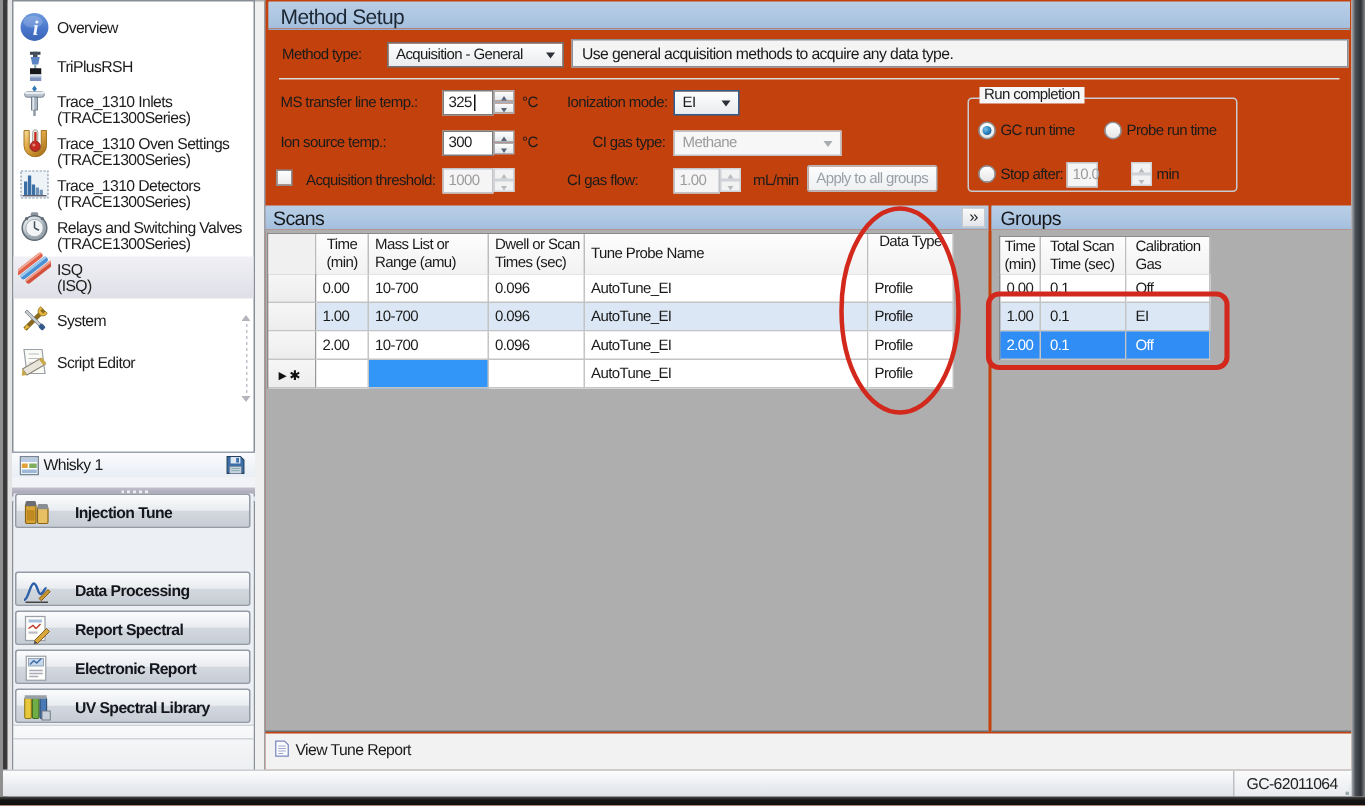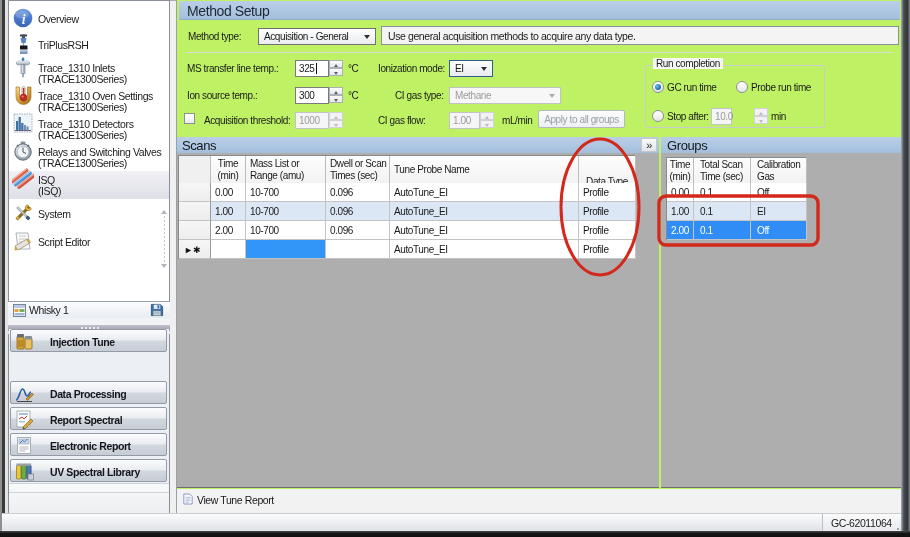--- a/index.html
+++ b/index.html
@@ -35,21 +35,21 @@
 
 .navbtn { position:absolute; left:10px; width:157px; height:23px; border:1px solid #949ba6; border-radius:2px;
   background:linear-gradient(#fbfcfd,#e9ecf0 48%,#d3d8df 52%,#c7cdd5); }
 .navbtn span { position:absolute; left:39px; top:6px; font-weight:bold; font-size:10.5px; color:#14161c; white-space:nowrap; }
 .navbtn.sel { background:linear-gradient(#a8d7f8,#5cb0f1 48%,#2d96ec 52%,#3fa0ef); border-color:#2b7bc8; }
 .nicon { position:absolute; left:3px; top:1px; width:21px; height:21px; }
 #sidebot { left:9px; top:483px; width:160px; height:31px; background:linear-gradient(#f8f9fa,#eceef1); border-top:1px solid #d0d4d9; }
 #sidebot2 { position:absolute; left:0; top:8px; width:160px; height:1px; background:#d0d4d9; }
 
 
-#main { left:176px; top:0; width:725px; height:513px; background:#bef264; border-left:1px solid #9aa0a8; }
+#main { left:176px; top:0; width:725px; height:513px; background:#c2410c; border-left:1px solid #9aa0a8; }
 .bluebar { position:absolute; background:linear-gradient(#bacee6,#aec7e2 55%,#a3bedd); box-shadow:0 1px 0 #93aecb; }
 #mtitle { left:2px; top:1px; width:721px; height:18px; }
 #mtitle span { position:absolute; left:8px; top:2px; font-size:14px; color:#1c2733; }
 label.f { position:absolute; font-size:10px; color:#1b1b1b; white-space:nowrap; }
 
 
 .tbox { position:absolute; border:1px solid #7a7a7a; background:#fff; font-size:10px; white-space:nowrap; }
 .tbox span { position:absolute; left:3px; top:2px; }
 .tbox.dis { border-color:#c0c4c8; background:#f5f5f5; }
 .tbox.dis span { color:#9b9b9b; }
@@ -404,21 +404,21 @@
       <div style="position:absolute;left:464px;top:1px;width:16px;height:14px;background:linear-gradient(#fafafa,#e2e5e9);border:1px solid #c2c8ce;font-size:11px;text-align:center;line-height:12px;color:#222">»</div>
     </div>
     <div class="abs" style="left:0;top:153px;width:482px;height:335px;background:#aeaeae;border-bottom:1px solid #6f6f6f"></div>
 
     <div class="grid" style="left:1px;top:155px;width:457px;height:104px;border-top:1px solid #8a8a8a;border-left:1px solid #8a8a8a">
       <div class="hcell" style="left:0;top:0;width:32px;height:28px;background:#f0f0f0"></div>
       <div class="hcell" style="left:32px;top:0;width:35px;height:28px;padding-top:2px">Time<br>(min)</div>
       <div class="hcell" style="left:67px;top:0;width:80px;height:28px;text-align:left;padding:2px 0 0 4px">Mass List or<br>Range (amu)</div>
       <div class="hcell" style="left:147px;top:0;width:64px;height:28px;text-align:left;padding:2px 0 0 4px">Dwell or Scan<br>Times (sec)</div>
       <div class="hcell" style="left:211px;top:0;width:189px;height:28px;text-align:left;padding:8px 0 0 4px">Tune Probe Name</div>
-      <div class="hcell" style="left:400px;top:0;width:57px;height:28px;padding-top:20px">Data Type</div>
+      <div class="hcell" style="left:400px;top:0;width:57px;height:28px;padding-top:0">Data Type</div>
     </div>
     <div class="abs" id="scanrows" style="left:1px;top:183px;width:457px;height:76px;border-left:1px solid #8a8a8a">
 
       <div class="cell selcell" style="left:0;top:0;width:32px;height:19px"></div>
       <div class="cell" style="left:32px;top:0;width:35px;height:19px">
           <i class="ct">0.00</i>
         </div>
       <div class="cell" style="left:67px;top:0;width:80px;height:19px">
           <i class="ct">10-700</i>
         </div>

